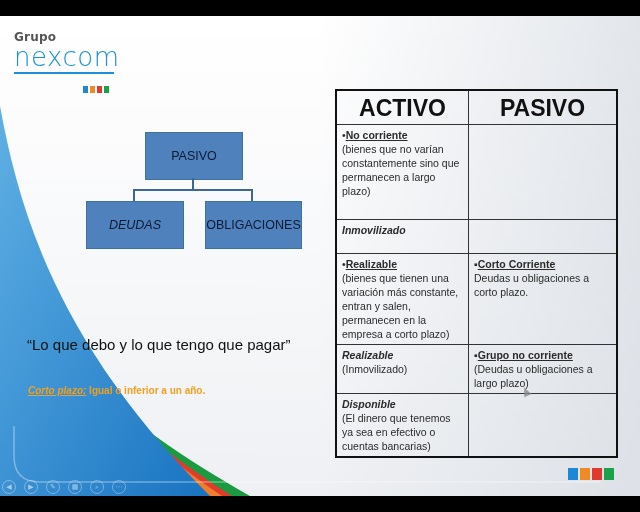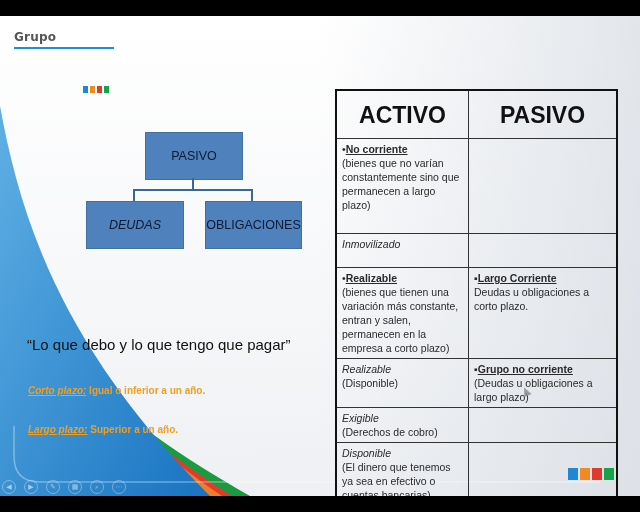--- a/index.html
+++ b/index.html
@@ -20,23 +20,23 @@
   .sq-big { left:568px; top:452px; }
   .sq-big span { width:10px; height:12px; }
 
   .org-box { position:absolute; background:#4f81bd; border:1px solid #40709f; color:#0d1b33; font-size:12.5px;
     display:flex; align-items:center; justify-content:center; }
   .org-line { position:absolute; background:#3b6797; }
 
   table.bal { position:absolute; left:335px; top:73px; width:283px; border-collapse:collapse; font-size:10.5px; color:#2a2a2a; }
   table.bal td, table.bal th { border:1.5px solid #333; vertical-align:top; padding:3px 5px; line-height:14px; }
   table.bal { border:2px solid #111; }
-  table.bal th { font-size:23px; font-weight:bold; color:#111; text-align:center; padding:8px 0; height:31px; vertical-align:middle; }
+  table.bal th { font-size:23px; font-weight:bold; color:#111; text-align:center; padding:1px 0; height:31px; vertical-align:middle; }
   .ctitle { font-weight:bold; text-decoration:underline; }
-  .ititle { font-weight:normal; font-style:italic; }
+  .ititle { font-weight:bold; font-style:italic; }
 
   .quote { position:absolute; left:27px; top:320px; font-size:15px; color:#111; }
   .term { position:absolute; left:28px; font-size:10px; color:#f0a020; font-weight:bold; }
   .term .lbl { font-style:italic; text-decoration:underline; }
 
   .ctrls { position:absolute; left:2px; top:464px; display:flex; gap:8px; }
   .ctrls span { width:12px; height:12px; border:1px solid rgba(255,255,255,0.35); border-radius:50%; color:rgba(255,255,255,0.55); font-size:7px; display:flex; align-items:center; justify-content:center; }
   .cursor { position:absolute; left:522px; top:371px; width:0; height:0; border-left:4px solid transparent; border-right:4px solid transparent; border-bottom:9px solid #888; transform:rotate(-25deg); opacity:0.8; }
 </style>
 </head>
@@ -54,20 +54,21 @@
     </defs>
     <path d="M0,250 C40,330 110,400 250,480 L0,480 Z" fill="#1a9b42"></path>
     <path d="M0,240 C35,320 100,395 232,480 L0,480 Z" fill="#e23b2c"></path>
     <path d="M0,234 C33,316 96,392 222,480 L0,480 Z" fill="#ef7d2a"></path>
     <path d="M0,90 C20,200 60,330 210,480 L0,480 Z" fill="url(#bl)"></path>
     <path d="M14,410 L14,440 Q14,466 40,466 L600,466" fill="none" stroke="rgba(255,255,255,0.35)" stroke-width="1.5"></path>
   </svg>
 
   <div class="logo">
     <div class="grupo">Grupo</div>
+    <div class="nexcom">nexcom</div>
     <div class="rule"></div>
   </div>
   <div class="squares sq-small">
     <span style="background:#1e88d6"></span>
     <span style="background:#f08a24"></span>
     <span style="background:#e03a2f"></span>
     <span style="background:#1aa24a"></span>
   </div>
 
   <div class="org-box" style="left:145px; top:116px; width:96px; height:46px;">PASIVO</div>
@@ -94,40 +95,33 @@
     <tr style="height:34px">
       <td><span class="ititle">Inmovilizado</span></td>
       <td></td>
     </tr>
     <tr style="height:86px">
       <td>
         <span>•</span><span class="ctitle">Realizable</span><br>
         <span>(bienes que tienen una variación más constante, entran y salen, permanecen en la empresa a corto plazo)</span>
       </td>
       <td>
-        <span>▪</span><span class="ctitle">Largo Corriente</span><br>
+        <span>▪</span><span class="ctitle">Corto Corriente</span><br>
         <span>Deudas u obligaciones a corto plazo.</span>
       </td>
     </tr>
     <tr style="height:48px">
       <td>
         <span class="ititle">Realizable</span><br>
-        <span>(Disponible)</span>
+        <span>(Inmovilizado)</span>
       </td>
       <td>
         <span>▪</span><span class="ctitle">Grupo no corriente</span><br>
         <span>(Deudas u obligaciones a largo plazo)</span>
       </td>
-    </tr>
-    <tr style="height:34px">
-      <td>
-        <span class="ititle">Exigible</span><br>
-        <span>(Derechos de cobro)</span>
-      </td>
-      <td></td>
     </tr>
     <tr style="height:61px">
       <td>
         <span class="ititle">Disponible</span><br>
         <span>(El dinero que tenemos ya sea en efectivo o cuentas bancarias)</span>
       </td>
       <td></td>
     </tr>
   </tbody>
     </table>
@@ -136,23 +130,20 @@
     <span style="background:#1e88d6"></span>
     <span style="background:#f08a24"></span>
     <span style="background:#e03a2f"></span>
     <span style="background:#1aa24a"></span>
   </div>
 
   <div class="quote">“Lo que debo y lo que tengo que pagar”</div>
   <div class="term" style="top:369px">
     <span class="lbl">Corto plazo:</span><span> Igual o inferior a un año.</span>
   </div>
-  <div class="term" style="top:408px">
-    <span class="lbl">Largo plazo:</span><span> Superior a un año.</span>
-  </div>
 
   <div class="ctrls">
     <span>◀</span>
     <span>▶</span>
     <span>✎</span>
     <span>▦</span>
     <span>⌕</span>
     <span>⋯</span>
   </div>
 

